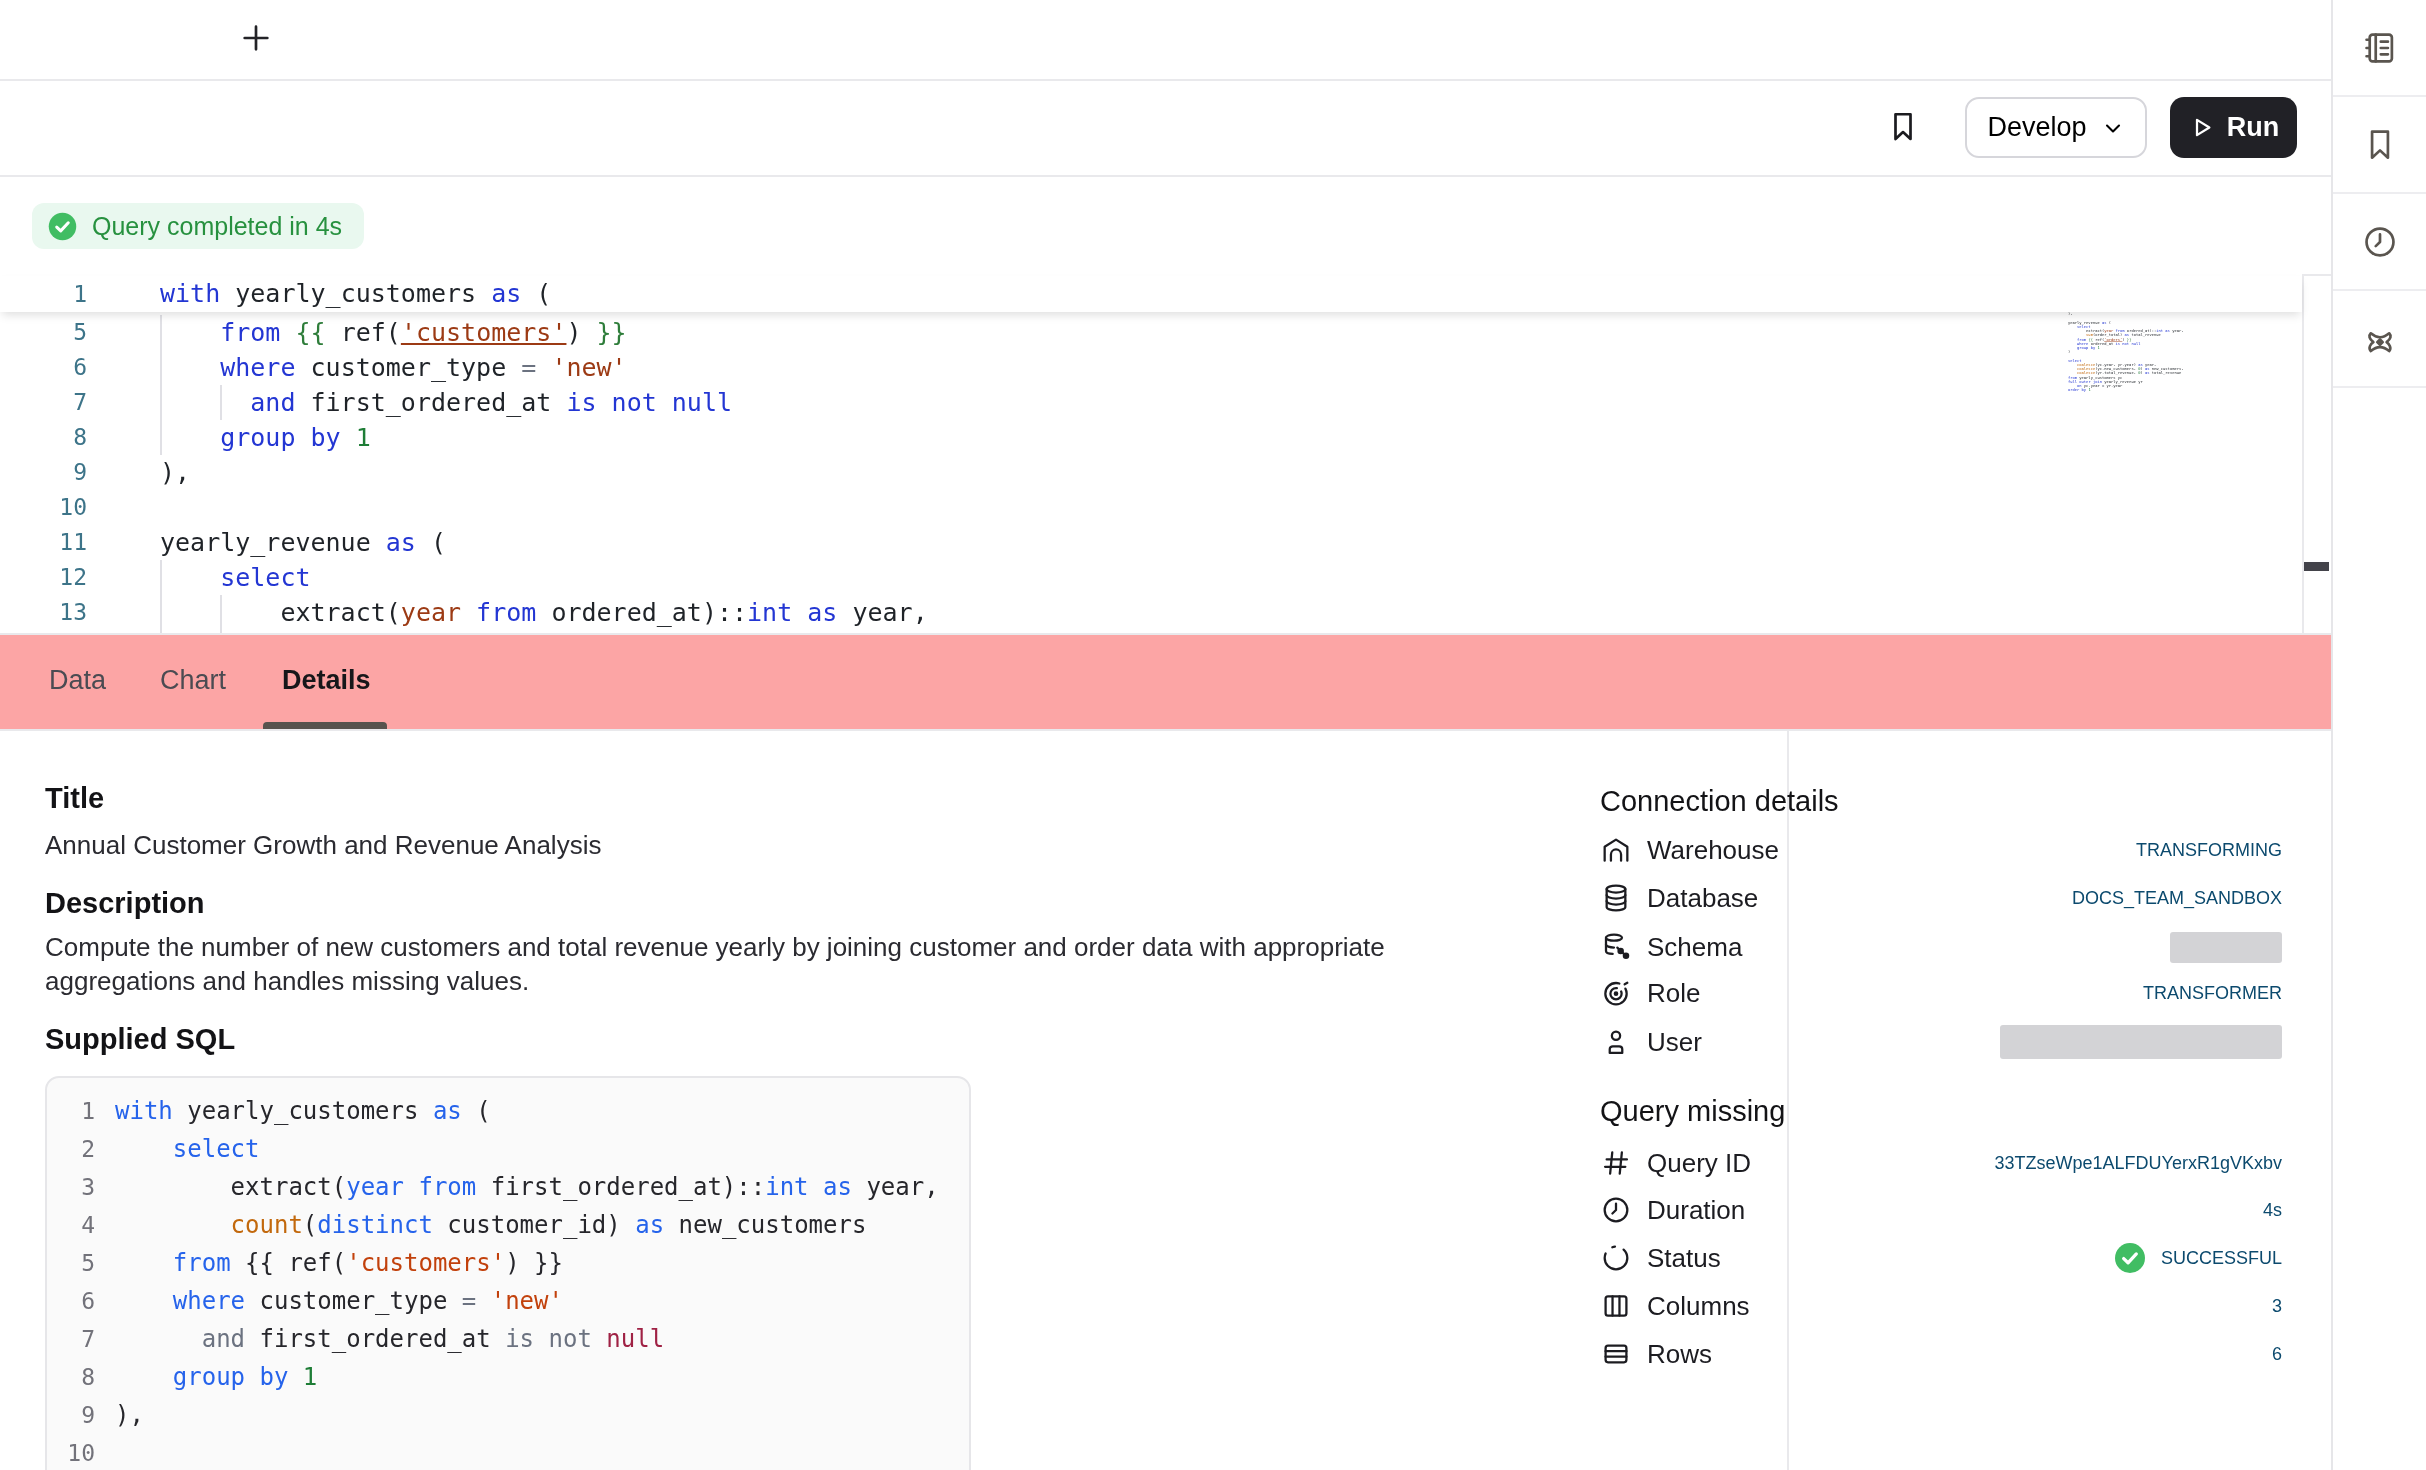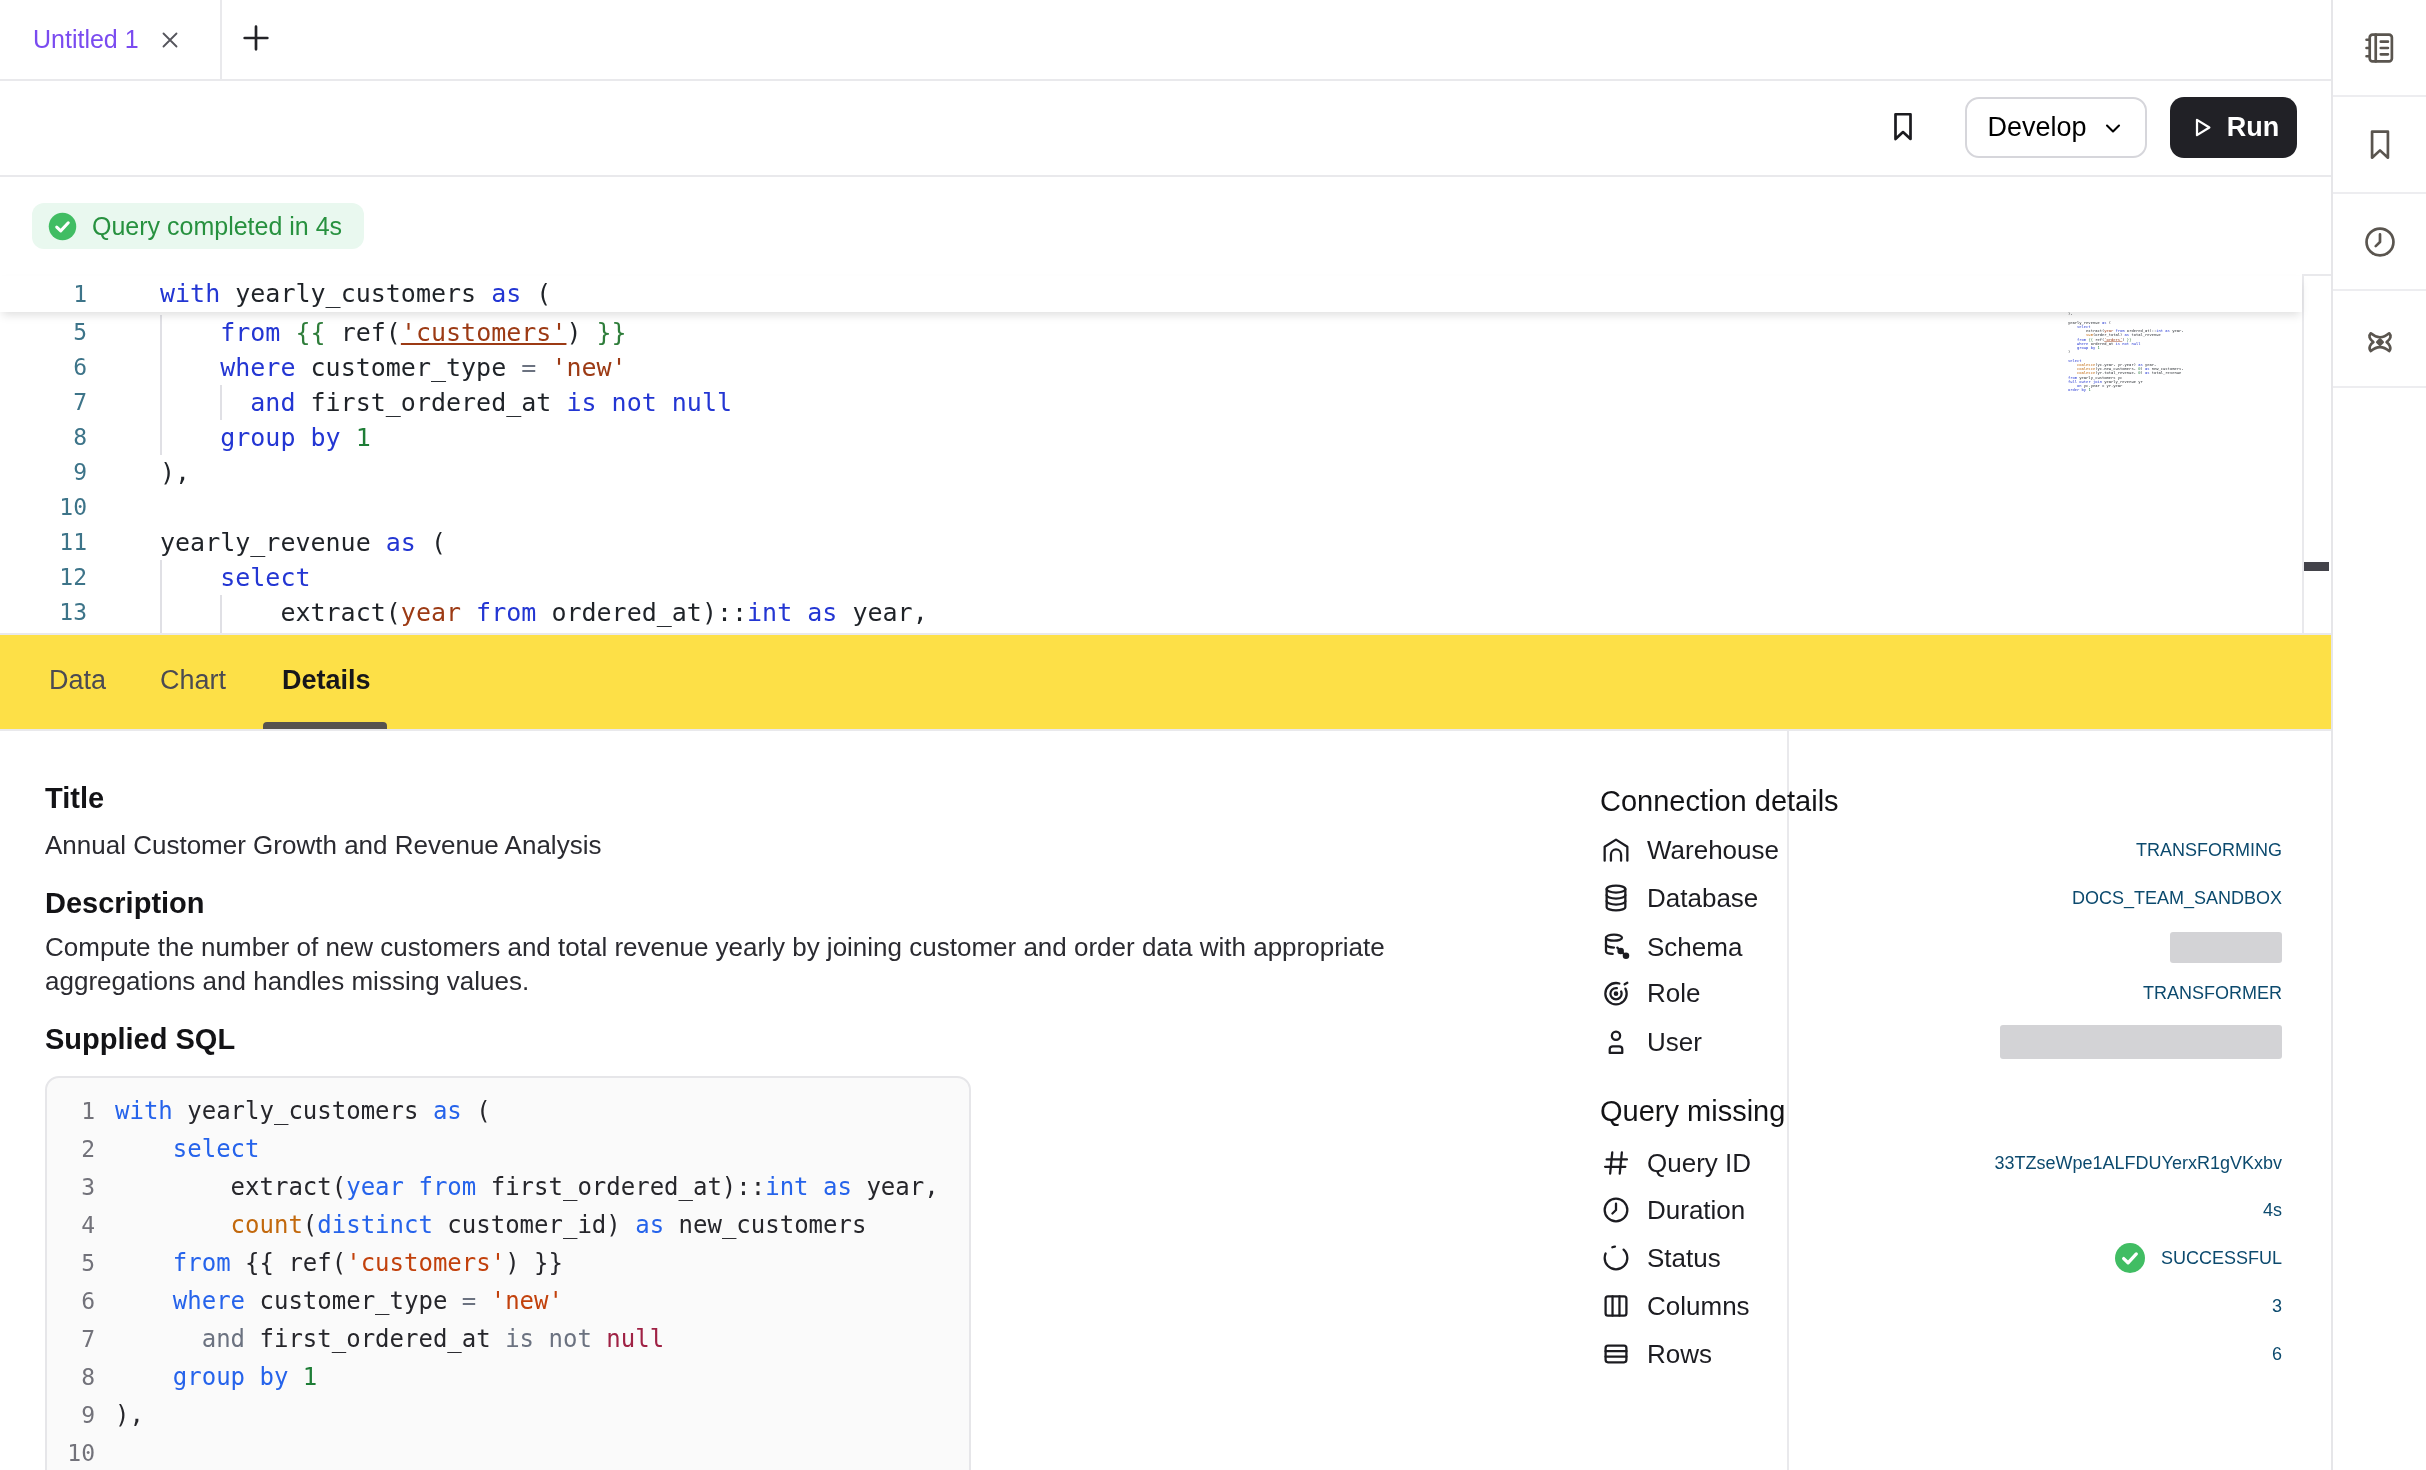--- a/index.html
+++ b/index.html
@@ -46,21 +46,21 @@
   .sticky-line .src { margin-left: 73px; font: 25px/36px "DejaVu Sans Mono", monospace; white-space: pre; color: #1f2328; }
   .indent-guide { position: absolute; width: 2px; background: #e0e0e5; z-index: 1; }
 
   .minimap { position: absolute; left: 2068px; top: 101px; transform: scale(0.47); transform-origin: top left; cursor: pointer; }
   .mini-line { font: 8px/9px "DejaVu Sans Mono", monospace; white-space: pre; color: #1f2328; height: 9px; }
 
   .scroll-gutter { position: absolute; left: 2302px; top: 97px; width: 29px; height: 361px; border-left: 2px solid #e9e9ec; border-top: 2px solid #e9e9ec; background: #fff; }
   .scroll-thumb { position: absolute; left: 2px; top: 288px; width: 25px; height: 9px; background: #43434a; cursor: pointer; }
 
   
-  .results-tabs { position: absolute; left: 0; top: 635px; width: 100%; height: 96px; border-bottom: 2px solid #e9e9ec; background: #fde047; }
+  .results-tabs { position: absolute; left: 0; top: 635px; width: 100%; height: 96px; border-bottom: 2px solid #e9e9ec; background: #fca5a5; }
   .rtab { position: absolute; top: 30px; font-size: 27px; color: #4b4b52; cursor: pointer; }
   .rtab.active { color: #17171a; font-weight: 700; }
   .rtab-underline { position: absolute; left: 263px; bottom: 0; width: 124px; height: 7px; border-radius: 4px 4px 0 0; background: #57534e; }
 
   
   .content { position: absolute; left: 0; top: 731px; width: 100%; height: 739px; }
   .left-pane { position: absolute; left: 0; top: 0; width: 1789px; height: 100%; border-right: 2px solid #e9e9ec; }
   .h-sec { position: absolute; left: 45px; font-size: 29px; font-weight: 700; color: #131316; }
   .body-text { position: absolute; left: 45px; font-size: 26px; line-height: 34px; color: #2b2b31; }
 
@@ -98,28 +98,20 @@
   .bk .t-null { color: #9f2144; }
 </style>
 </head>
 <body>
 
 <div id="app">
 
   <div class="main">
 
     <div class="tabbar">
-      <div class="doc-tab">
-        <span class="tab-label">Untitled 1</span>
-        <span class="tab-close">
-          <svg width="26" height="26" viewBox="0 0 24 24" fill="none" stroke="currentColor" stroke-width="1.7" stroke-linecap="round">
-              <path d="M6 6l12 12M18 6L6 18"></path>
-            </svg>
-        </span>
-      </div>
       <div class="new-tab-btn">
         <span>
           <svg width="34" height="34" viewBox="0 0 24 24" fill="none" stroke="currentColor" stroke-width="1.9" stroke-linecap="round">
               <path d="M12 4v16M4 12h16"></path>
             </svg>
         </span>
       </div>
     </div>
 
     <div class="toolbar">

